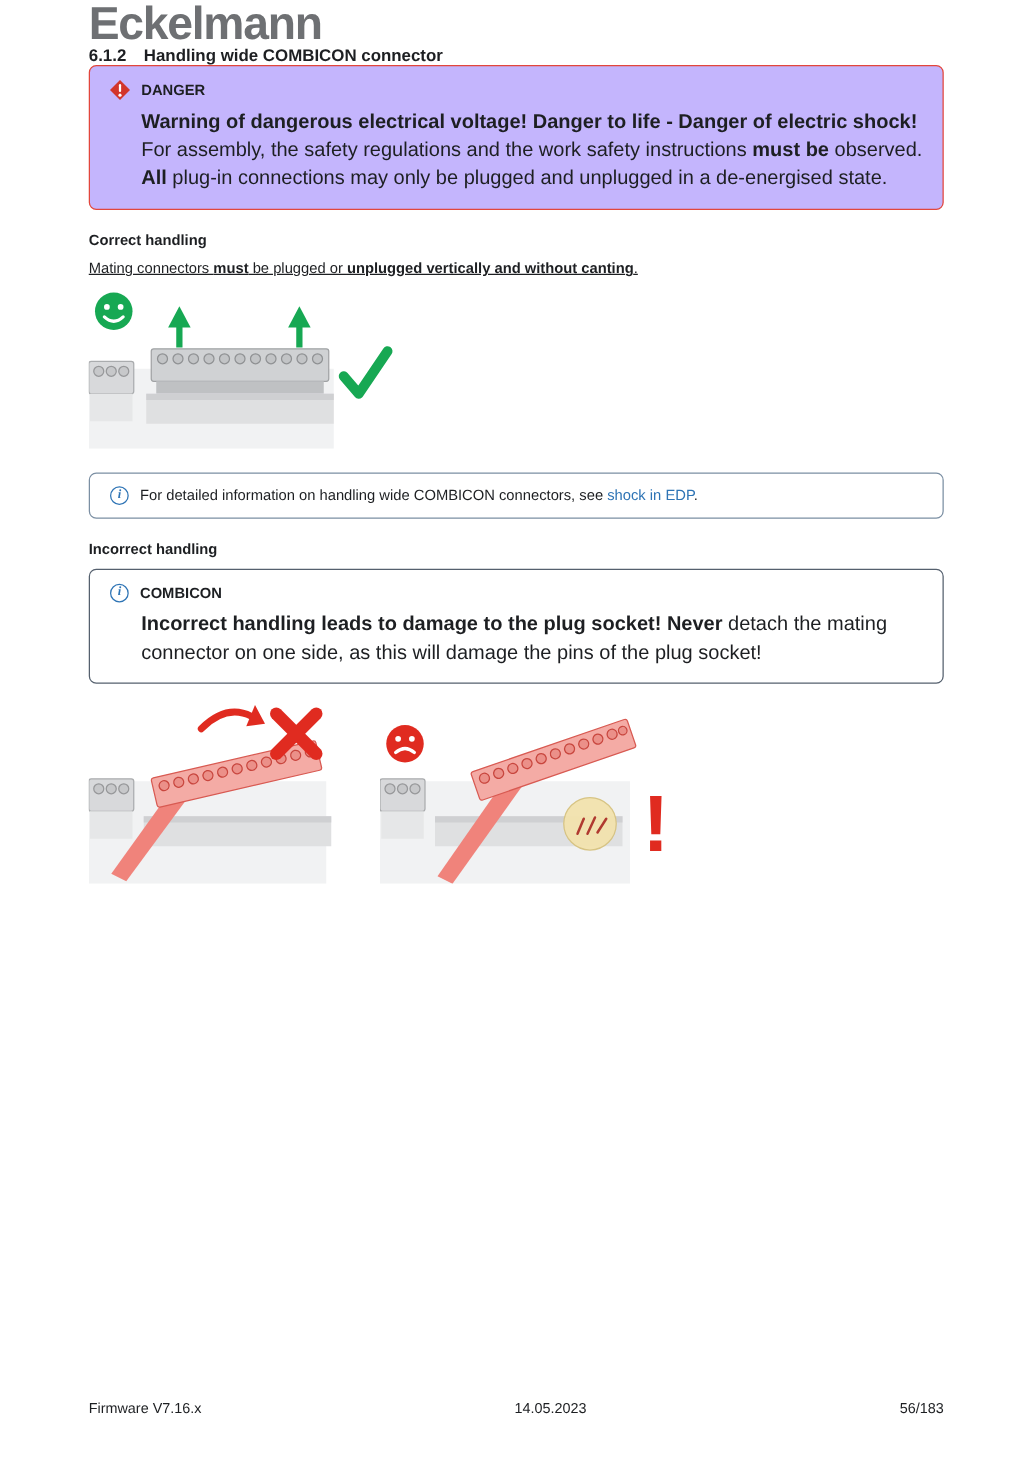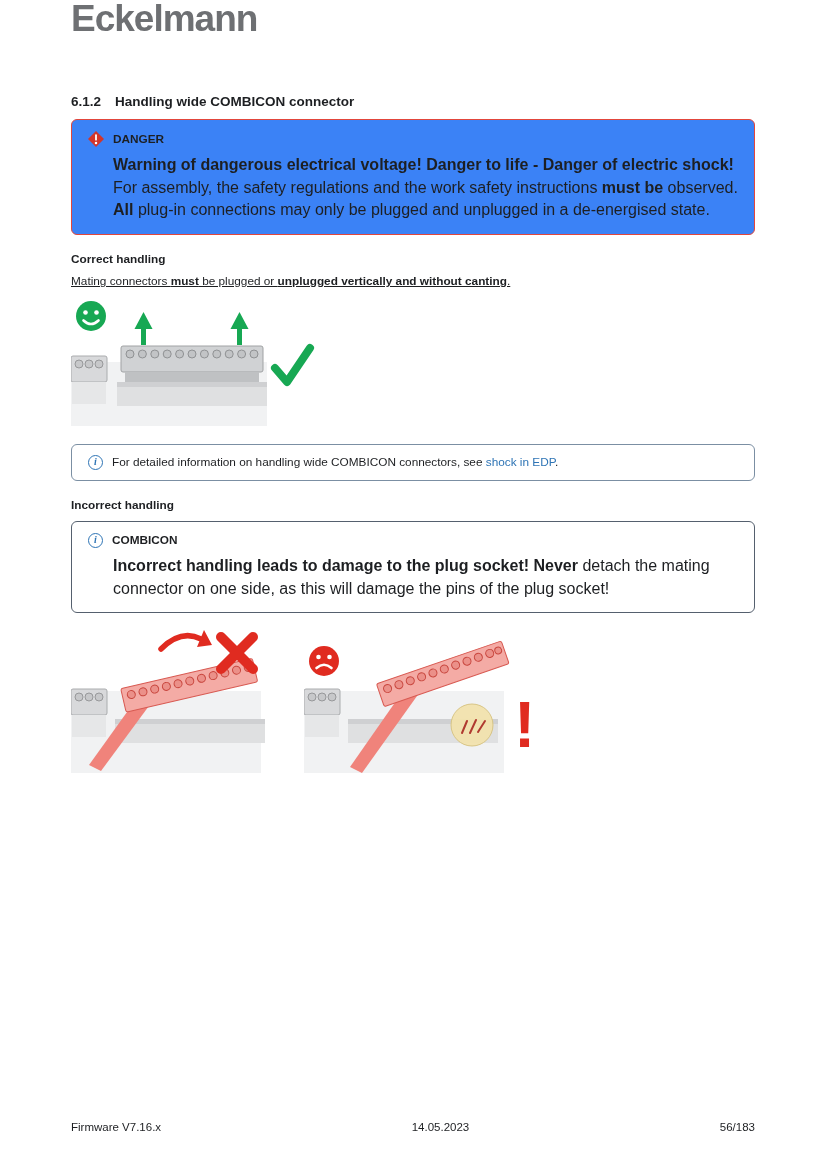--- a/index.html
+++ b/index.html
@@ -8,24 +8,24 @@
     position:relative; width:827px; height:1169px; margin:0 auto;
     background:#ffffff; overflow:hidden;
     font-family:"Liberation Sans", sans-serif; color:#1d1f22;
   }
   .content { position:absolute; left:71px; right:72px; top:0; }
   .logo {
     font-size:37px; font-weight:bold; color:#6e7073;
     letter-spacing:-1px; line-height:1;
   }
   .section-heading {
-    margin-top:57px; font-size:13.5px; font-weight:bold; display:flex; gap:14px;
+    font-size:13.5px; font-weight:bold; display:flex; gap:14px;
   }
   .box { border-radius:6px; padding:11px 14px 12px 16px; background:#fff; }
-  .box-danger { margin-top:10px; border:1.5px solid #e2463c; background:#3b82f6; }
+  .box-danger { margin-top:0; border:1.5px solid #e2463c; background:#c4b5fd; }
   .box-attention { margin-top:9px; border:1.4px solid #55606e; }
   .box-info {
     margin-top:14px; border:1.3px solid #7b8fa3; display:flex; align-items:center;
     gap:9px; padding:10px 14px 10px 16px; font-size:11.8px;
   }
   .box-head { display:flex; align-items:center; gap:9px; }
   .box-title { font-weight:bold; font-size:11.8px; }
   .box-body { margin:7px 0 0 25px; font-size:16px; line-height:1.42; }
   .subheading { margin-top:17px; font-size:11.8px; font-weight:bold; }
   .para { margin-top:7px; font-size:11.8px; line-height:1.42;text-decoration:underline; }

